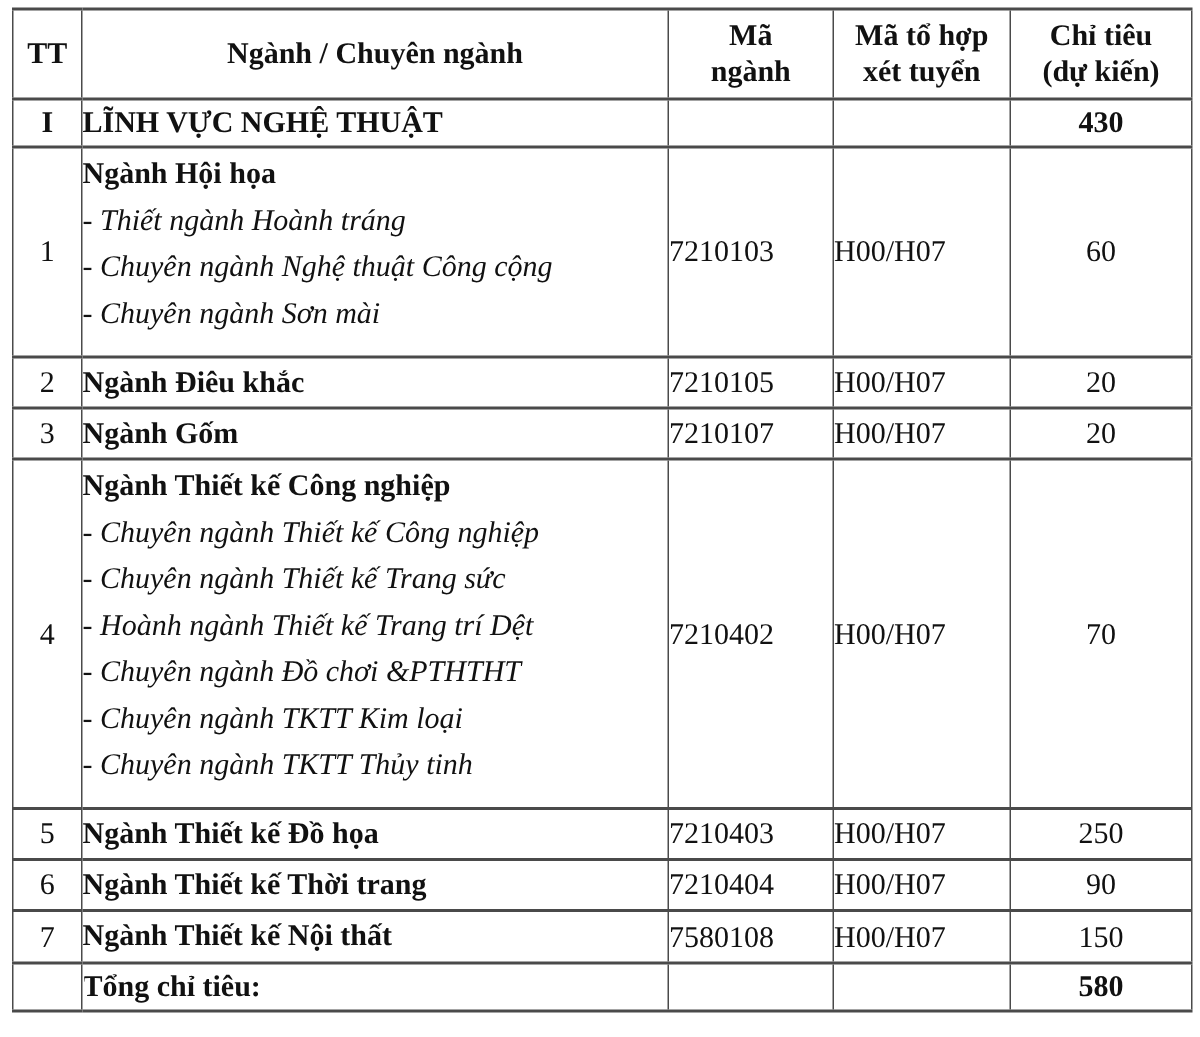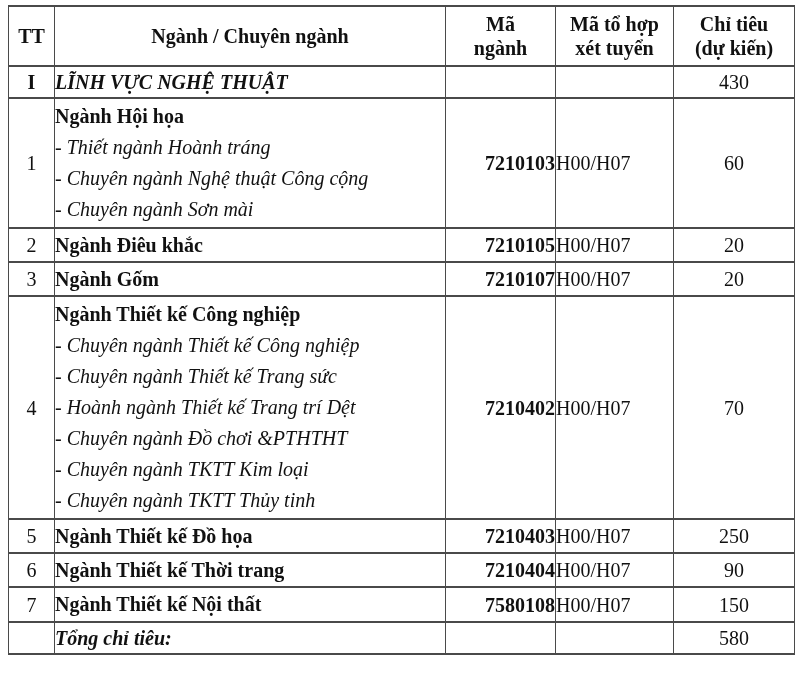--- a/index.html
+++ b/index.html
@@ -59,42 +59,41 @@
     line-height: 26px;
   }
   td.tt-cell { text-align: center; }
   td.name-cell {
     text-align: left;
     padding-left: 12px;
     padding-right: 8px;
   }
   td.name-cell.multi {
     padding-top: 2px;
-    padding-bottom: 2px;
+    padding-bottom: 12px;
     vertical-align: middle;
   }
   .major-name {
     font-weight: bold;
     line-height: 31px;
     white-space: nowrap;
   }
   .sub-line {
     font-style: italic;
     line-height: 31px;
     white-space: nowrap;
   }
   .section-name {
     font-weight: bold;
     white-space: nowrap;
-    font-style: italic;
-  }
-  td.code-cell  { text-align: right; font-weight: bold; }
+  }
+  td.code-cell  { text-align: left; font-weight: normal; }
   td.combo-cell { }
   td.quota-cell { text-align: center; }
-  td.quota-cell.sec { font-weight: normal; }
+  td.quota-cell.sec { font-weight: bold; }
 </style>
 </head>
 <body>
 
 <div class="page">
   <table class="quota">
     <colgroup>
       <col class="c-tt">
         <col class="c-name">
         <col class="c-code">

